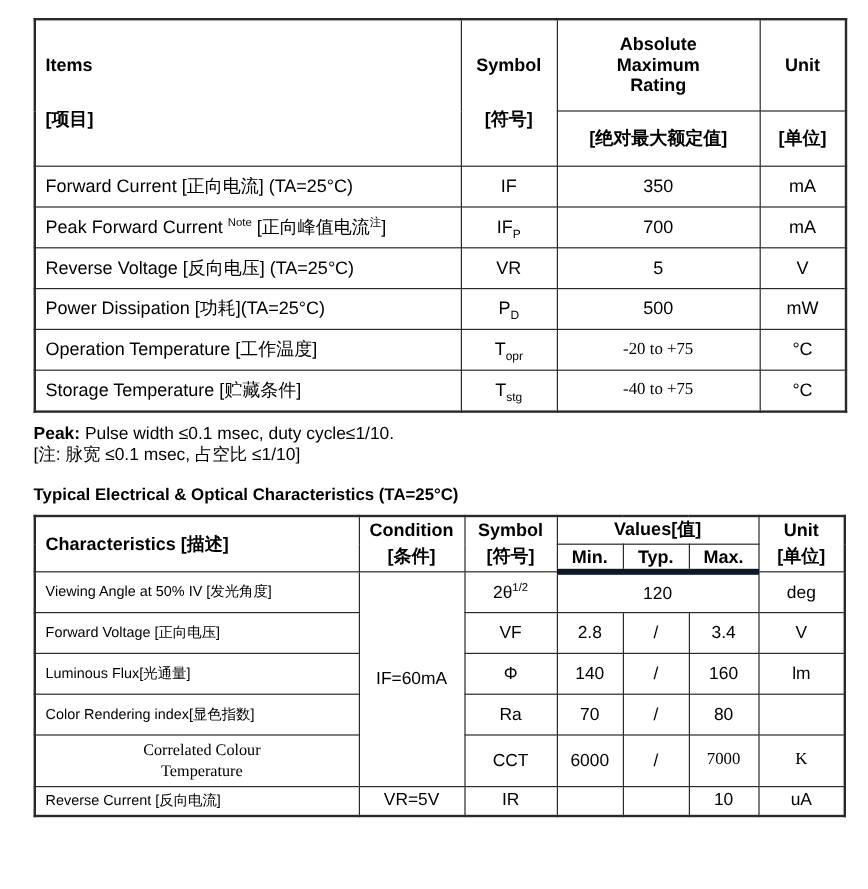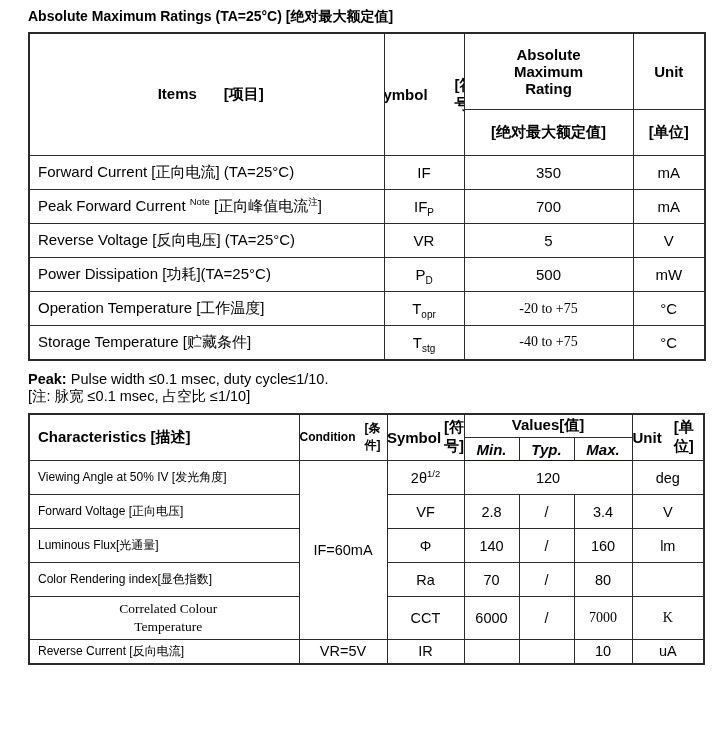--- a/index.html
+++ b/index.html
@@ -30,21 +30,21 @@
     padding: 0;
     vertical-align: middle;
     font-size: 15px;
     overflow: hidden;
   }
   .center { text-align: center; }
   .left-pad { padding-left: 8px; text-align: left; }
   .bold { font-weight: bold; }
 
   
-  .vgap { display: flex; flex-direction: row; justify-content: center; }
+  .vgap { display: flex; flex-direction: column; justify-content: center; }
   .vgap-wide { gap: 27px; padding: 0; }
   .vgap-tight { gap: 3px; }
   .vgap-center { align-items: center; }
   .vgap-left { align-items: flex-start; padding-left: 8px; }
 
   sub { font-size: 10px; line-height: 0; }
   sup { font-size: 9.5px; line-height: 0; }
 
   .serif {
     font-family: "Liberation Serif", serif;
@@ -55,32 +55,31 @@
     font-size: 13.5px;
     line-height: 1.35;
     text-align: center;
   }
 
   #table1 { margin-top: 7px; width: 678px; }
   #table2 { margin-top: 8px; width: 677px; }
 
   .note-block { margin-top: 10px; font-size: 14.5px; line-height: 17px; }
 
-  .cond-hdr { font-size: 12px; font-weight: bold; }
+  .cond-hdr { font-size: 15px; font-weight: bold; }
   .t2-item { font-size: 12px; }
   .t2-val { font-size: 14.5px; }
   .hdr15 { font-size: 15px; font-weight: bold; }
-  #table2 tr.hdr-bottom td { border-bottom: 1px solid #0f172a; font-style: italic; }
+  #table2 tr.hdr-bottom td { border-bottom: 5px solid #0f172a; }
 </style>
 </head>
 <body>
 
 <div class="page">
 
-  <h2 class="sec-title">Absolute Maximum Ratings (TA=25°C) [绝对最大额定值]</h2>
 
   <table id="table1">
     <colgroup>
       <col style="width:355px">
         <col style="width:80px">
         <col style="width:169px">
         <col style="width:72px">
     </colgroup>
     <tbody>
         <tr style="height:53px">
@@ -151,20 +150,21 @@
       <td class="center"><span>°C</span></td>
     </tr>
   </tbody>
     </table>
 
   <div class="note-block">
     <div><span class="bold">Peak:</span><span> Pulse width  ≤0.1 msec, duty cycle≤1/10.</span></div>
     <div>[注: 脉宽 ≤0.1 msec, 占空比 ≤1/10]</div>
   </div>
 
+  <h2 class="sec-title title2">Typical Electrical &amp; Optical Characteristics (TA=25°C)</h2>
 
   <table id="table2">
     <colgroup>
       <col style="width:270px">
         <col style="width:88px">
         <col style="width:77px">
         <col style="width:55px">
         <col style="width:55px">
         <col style="width:58px">
         <col style="width:72px">

